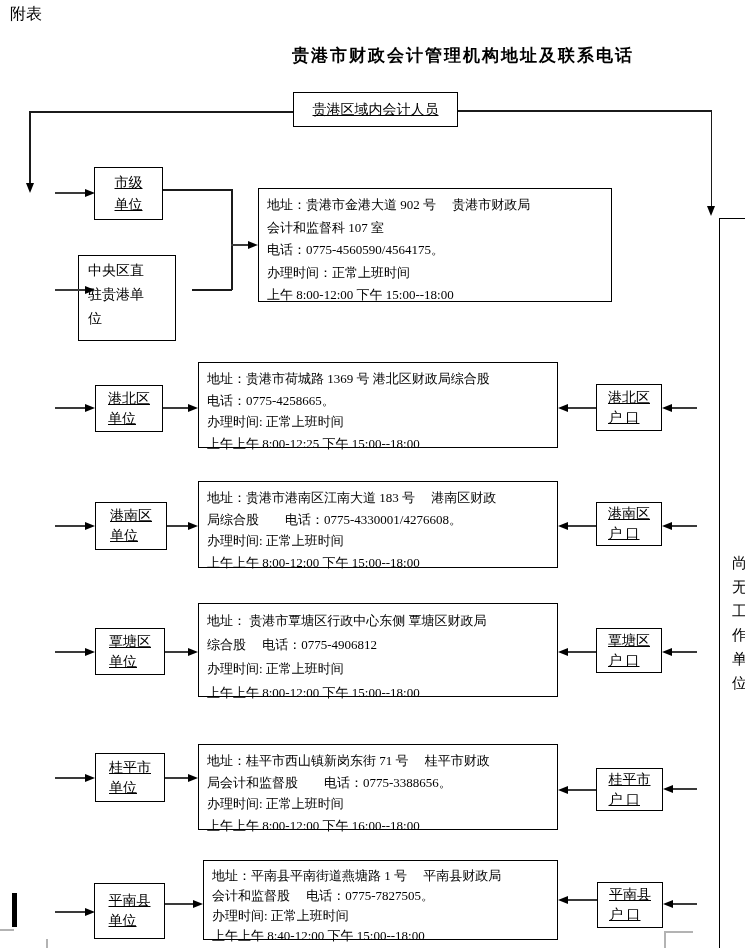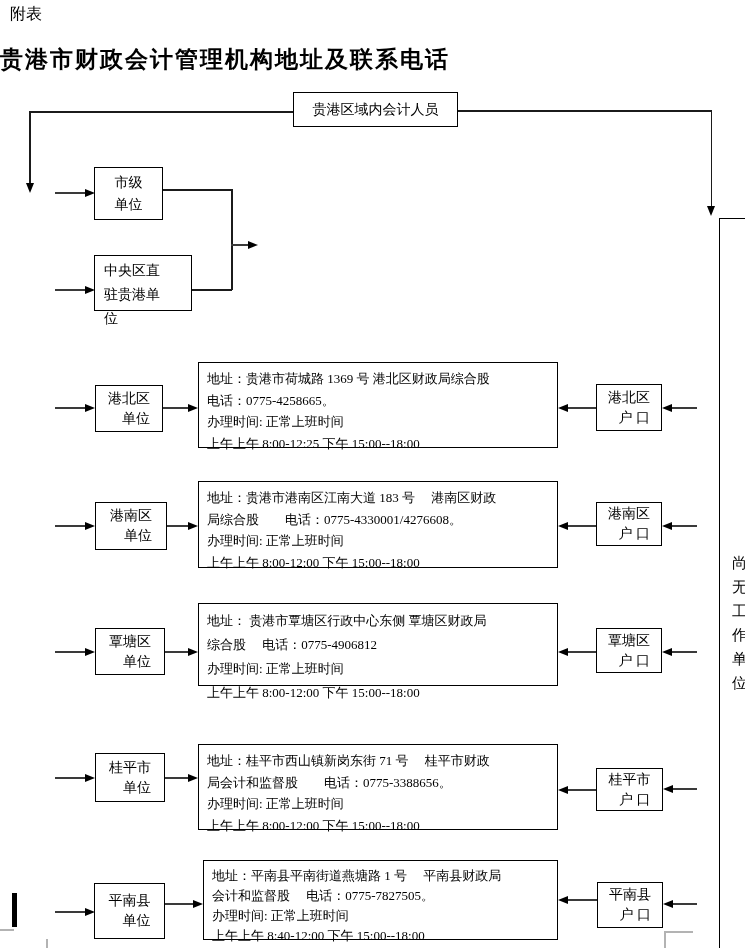--- a/index.html
+++ b/index.html
@@ -1,35 +1,35 @@
 <!DOCTYPE html>
 <html><head>
 <meta charset="utf-8">
 <style>
   html,body{margin:0;padding:0;background:#fff;}
   .page{position:relative;width:745px;height:948px;background:#fff;overflow:hidden;
         font-family:"Liberation Serif","DejaVu Serif",serif;color:#000;}
   .box{position:absolute;border:1.5px solid #000;background:#fff;box-sizing:border-box;}
-  .ctr{display:flex;align-items:center;justify-content:center;text-align:right;}
+  .ctr{display:flex;align-items:center;justify-content:center;text-align:left;text-decoration:underline;}
   .node{font-size:14px;line-height:20px;white-space:pre-line;}
   .addr{position:absolute;border:1.5px solid #000;background:#fff;box-sizing:border-box;
         padding:5px 8px 0 8px;font-size:13px;line-height:21.5px;white-space:pre-line;}
   .vtext{width:16px;font-size:15px;line-height:24px;word-break:break-all;
          text-align:center;margin:0 auto;}
   .ln{position:absolute;background:#1b1b1b;}
   .shaft{position:absolute;background:#3a3a3a;}
   .gray{position:absolute;background:#b3b3b3;}
   .ah-r{position:absolute;width:0;height:0;border-top:4.5px solid transparent;
         border-bottom:4.5px solid transparent;border-left:10px solid #000;}
   .ah-l{position:absolute;width:0;height:0;border-top:4.5px solid transparent;
         border-bottom:4.5px solid transparent;border-right:10px solid #000;}
   .ah-d{position:absolute;width:0;height:0;border-left:4.5px solid transparent;
         border-right:4.5px solid transparent;border-top:10px solid #000;}
-  .title{position:absolute;left:0;top:44;width:618px;text-align:left;
-         font-size:23px;font-weight:bold;letter-spacing:2px;}
+  .title{position:absolute;left:16px;top:44;width:618px;text-align:right;
+         font-size:17px;font-weight:bold;letter-spacing:2px;}
 </style>
 </head>
 <body>
 
 <div class="page">
 
   <div style="position:absolute;left:10px;top:4px;font-size:16px;">附表</div>
   <div class="title" style="top:44px;">贵港市财政会计管理机构地址及联系电话</div>
 
   <div class="box ctr" style="left:293px;top:92px;width:165px;height:35px;font-size:14px;">贵港区域内会计人员</div>
@@ -42,21 +42,21 @@
   <div class="ah-d" style="left:707px;top:206px;"></div>
 
   <div style="position:absolute;left:12px;top:893px;width:5px;height:34px;background:#000;"></div>
 
   <div class="box" style="left:719px;top:218px;width:41px;height:898px;font-family:Liberation Serif, serif;">
     <div class="vtext" style="margin-top:332px;">尚无工作单位</div>
   </div>
 
   <div class="box ctr node" style="left:94px;top:167px;width:69px;height:53px;line-height:22px;">市级
 单位</div>
-  <div class="box node" style="left:94px;top:255px;width:98px;height:56px;padding:3px 0 8px 9px;line-height:24px;">中央区直
+  <div class="box node" style="left:78px;top:255px;width:98px;height:86px;padding:3px 0 8px 9px;line-height:24px;">中央区直
 驻贵港单
 位</div>
   <div class="box ctr node" style="left:95px;top:385px;width:68px;height:47px;">港北区
 单位</div>
   <div class="box ctr node" style="left:95px;top:502px;width:72px;height:48px;">港南区
 单位</div>
   <div class="box ctr node" style="left:95px;top:628px;width:70px;height:47px;">覃塘区
 单位</div>
   <div class="box ctr node" style="left:95px;top:753px;width:70px;height:49px;">桂平市
 单位</div>
@@ -67,36 +67,41 @@
 户 口</div>
   <div class="box ctr node" style="left:596px;top:502px;width:66px;height:44px;">港南区
 户 口</div>
   <div class="box ctr node" style="left:596px;top:628px;width:66px;height:45px;">覃塘区
 户 口</div>
   <div class="box ctr node" style="left:596px;top:768px;width:67px;height:43px;">桂平市
 户 口</div>
   <div class="box ctr node" style="left:597px;top:882px;width:66px;height:46px;">平南县
 户 口</div>
 
+  <div class="addr" style="left:258px;top:188px;width:354px;height:114px;line-height:22.5px;">地址：贵港市金港大道 902 号　 贵港市财政局
+会计和监督科  107 室
+电话：0775-4560590/4564175。
+办理时间：正常上班时间
+上午 8:00-12:00 下午 15:00--18:00</div>
   <div class="addr" style="left:198px;top:362px;width:360px;height:86px;">地址：贵港市荷城路 1369 号  港北区财政局综合股
 电话：0775-4258665。
 办理时间: 正常上班时间
 上午上午 8:00-12:25 下午 15:00--18:00</div>
   <div class="addr" style="left:198px;top:481px;width:360px;height:87px;">地址：贵港市港南区江南大道 183 号　 港南区财政
 局综合股　　电话：0775-4330001/4276608。
 办理时间: 正常上班时间
 上午上午 8:00-12:00 下午 15:00--18:00</div>
-  <div class="addr" style="left:198px;top:603px;width:360px;height:83px;line-height:24px;">地址： 贵港市覃塘区行政中心东侧  覃塘区财政局
+  <div class="addr" style="left:198px;top:603px;width:360px;height:94px;line-height:24px;">地址： 贵港市覃塘区行政中心东侧  覃塘区财政局
 综合股　 电话：0775-4906812
 办理时间: 正常上班时间
 上午上午 8:00-12:00 下午 15:00--18:00</div>
   <div class="addr" style="left:198px;top:744px;width:360px;height:86px;">地址：桂平市西山镇新岗东街 71 号　 桂平市财政
 局会计和监督股　　电话：0775-3388656。
 办理时间: 正常上班时间
-上午上午 8:00-12:00 下午 15:00--18:00</div>
+上午上午 8:00-12:00 下午 16:00--18:00</div>
   <div class="addr" style="left:203px;top:860px;width:355px;height:80px;line-height:20px;">地址：平南县平南街道燕塘路 1 号　 平南县财政局
 会计和监督股　 电话：0775-7827505。
 办理时间: 正常上班时间
 上午上午 8:40-12:00 下午 15:00--18:00</div>
 
   <div class="shaft" style="left:55px;top:192px;width:31px;height:2px;"></div>
   <div class="ah-r" style="left:85px;top:188.5px;"></div>
   <div class="shaft" style="left:55px;top:289px;width:31px;height:2px;"></div>
   <div class="ah-r" style="left:85px;top:285.5px;"></div>
   <div class="shaft" style="left:55px;top:407px;width:31px;height:2px;"></div>

